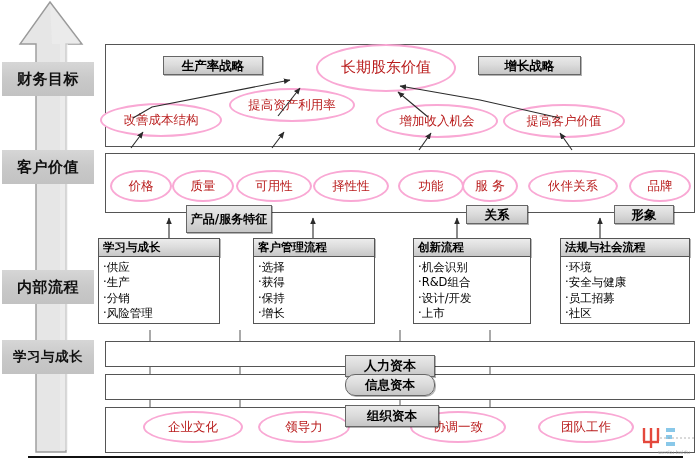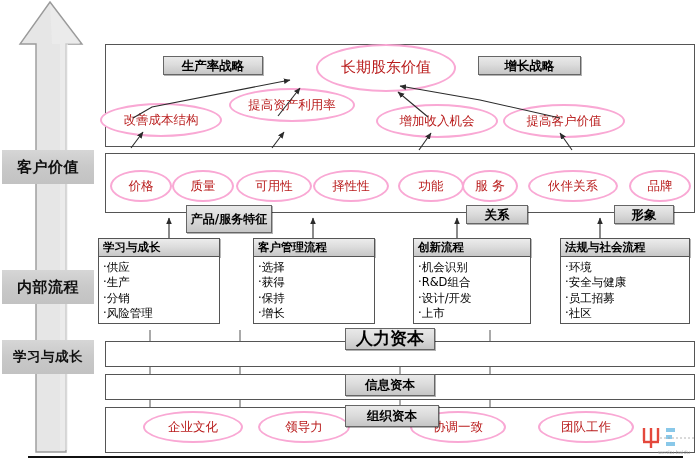--- a/index.html
+++ b/index.html
@@ -97,20 +97,21 @@
 </head>
 <body>
 
 <div class="stage">
 
   <svg id="bigArrow" viewBox="0 0 110 462">
     <polygon points="50,2 82,44 66,44 66,452 36,452 36,44 20,44" fill="#e6e6e6" stroke="#9a9a9a" stroke-width="1.4"></polygon>
     <polygon points="50,4 80,44 68,44 68,450 60,450 60,44 52,44" fill="#efefef" stroke="none" opacity="0.6"></polygon>
   </svg>
 
+  <div class="persp-label" style="top:62px">财务目标</div>
   <div class="persp-label" style="top:150px">客户价值</div>
   <div class="persp-label" style="top:270px">内部流程</div>
   <div class="persp-label" style="top:340px;font-size:13.5px">学习与成长</div>
 
   <div class="panel" style="left:105px;top:44px;width:590px;height:103px;"></div>
 
   <svg class="lines">
     <defs>
       <marker id="ah" markerWidth="7" markerHeight="7" refX="5.6" refY="2.6" orient="auto">
         <path d="M0,0 L6,2.6 L0,5.2 z" fill="#2b2b2b"></path>
@@ -221,22 +222,22 @@
         <path d="M240,440 L240,453"></path>
       <path d="M400,440 L400,453"></path>
         <path d="M490,440 L490,453"></path>
     </g>
   </svg>
 
   <div class="band" style="top:341px;height:26px;"></div>
   <div class="band" style="top:374px;height:26px;"></div>
   <div class="band" style="top:407px;height:46px;"></div>
 
-  <div class="plate" style="left:345px;top:328px;width:90px;height:22px;font-size:17px;">人力资本</div>
-  <div class="plate" style="left:345px;top:374px;width:90px;height:22px;font-size:12.5px;">信息资本</div>
+  <div class="plate" style="left:345px;top:355px;width:90px;height:22px;font-size:13px;">人力资本</div>
+  <div class="plate" style="left:345px;top:374px;width:90px;height:22px;font-size:12.5px;border-radius:10px;">信息资本</div>
   <div class="plate" style="left:345px;top:405px;width:94px;height:22px;font-size:12.5px;">组织资本</div>
 
   <div class="ellipse" style="left:143px;top:411px;width:100px;height:32px;font-size:12.5px;">企业文化</div>
   <div class="ellipse" style="left:258px;top:411px;width:92px;height:32px;font-size:12.5px;">领导力</div>
   <div class="ellipse" style="left:410px;top:411px;width:96px;height:32px;font-size:12.5px;">协调一致</div>
   <div class="ellipse" style="left:538px;top:411px;width:96px;height:32px;font-size:12.5px;">团队工作</div>
 
   <div class="baseline"></div>
 
   <svg id="wm" viewBox="0 0 58 34">

